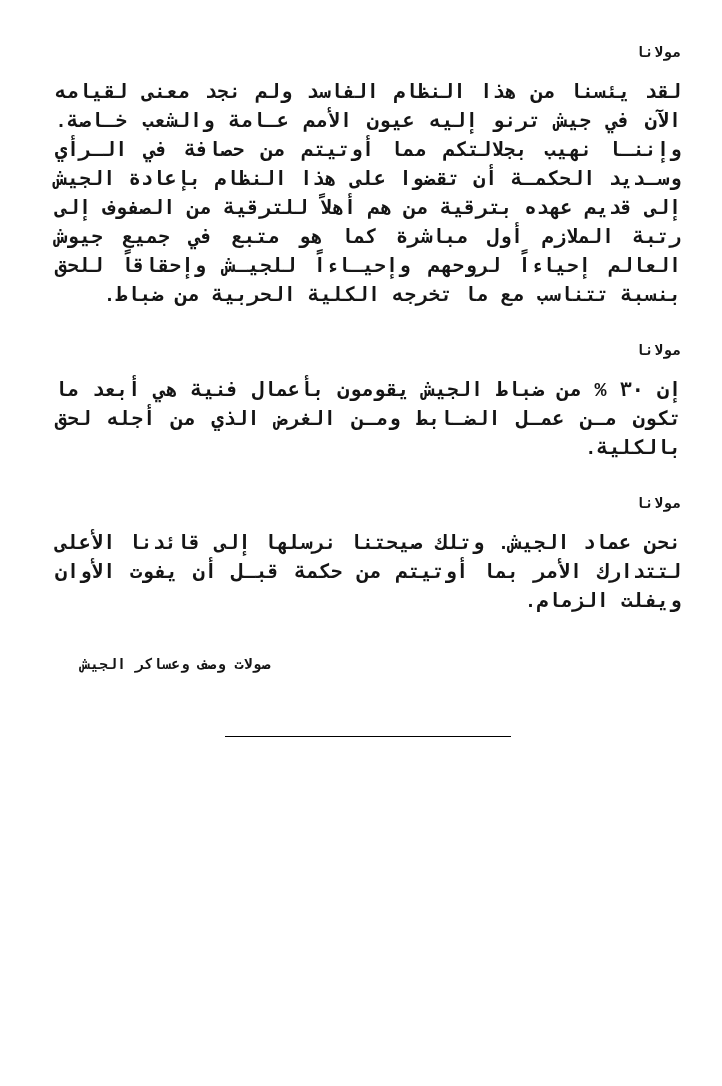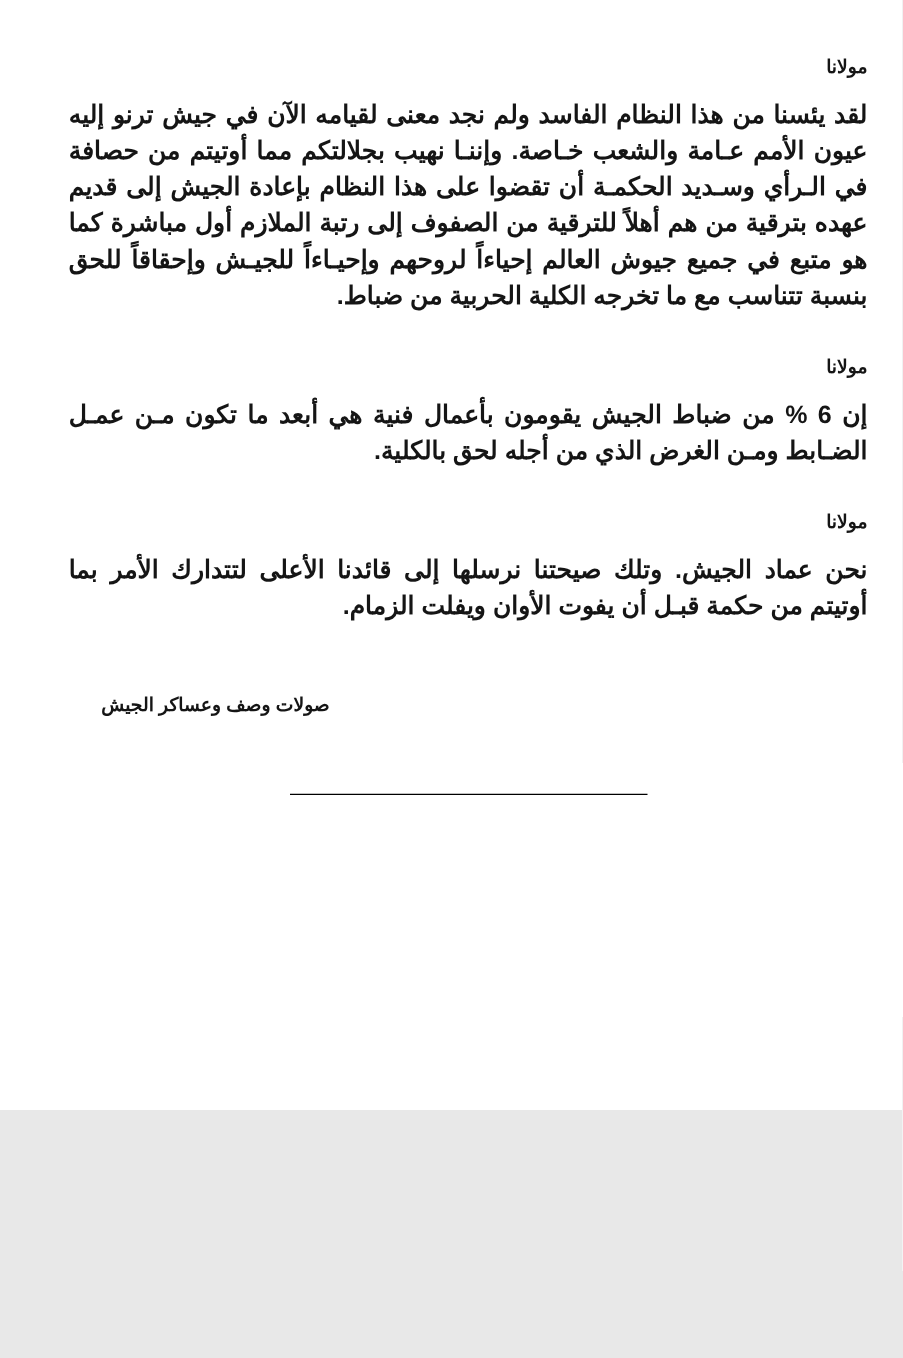--- a/index.html
+++ b/index.html
@@ -3,27 +3,27 @@
 <meta charset="utf-8">
 <style>
   html, body {
     margin: 0;
     padding: 0;
     background: #e8e8e8;
   }
   .page {
     position: relative;
     width: 722px;
-    height: 888px;
+    height: 1086px;
     margin: 0 auto;
     background: #ffffff;
     box-sizing: border-box;
-    padding: 44px 28px 0 55px;
+    padding: 44px 41px 0 55px;
     direction: rtl;
-    font-family: Liberation Sans, sans-serif;
+    font-family: Liberation Mono, monospace;
     font-weight: bold;
     color: #151515;
   }
   .section {
     margin-bottom: 32px;
   }
   .salutation {
     font-size: 15px;
     line-height: 20px;
     margin: 0 0 14px 0;
@@ -31,21 +31,21 @@
   }
   .body-text {
     font-size: 20px;
     line-height: 29px;
     margin: 0;
     text-align: justify;
   }
   .signature {
     font-size: 15px;
     line-height: 20px;
-    margin-top: 55px;
+    margin-top: 40px;
     text-align: left;
     padding-left: 26px;
   }
   .signature-rule {
     width: 286px;
     height: 0;
     border-top: 1.6px solid #000;
     margin: 60px auto 0 auto;
   }
 </style>
@@ -54,21 +54,21 @@
 
 <div class="page">
 
   <div class="section">
     <div class="salutation">مولانا</div>
     <p class="body-text">لقد يئسنا من هذا النظام الفاسد ولم نجد معنى لقيامه الآن في جيش ترنو إليه عيون الأمم عـامة والشعب خـاصة. وإننـا نهيب بجلالتكم مما أوتيتم من حصافة في الـرأي وسـديد الحكمـة أن تقضوا على هذا النظام بإعادة الجيش إلى قديم عهده بترقية من هم أهلاً للترقية من الصفوف إلى رتبة الملازم أول مباشرة كما هو متبع في جميع جيوش العالم إحياءاً لروحهم وإحيـاءاً للجيـش وإحقاقاً للحق بنسبة تتناسب مع ما تخرجه الكلية الحربية من ضباط.</p>
   </div>
 
   <div class="section">
     <div class="salutation">مولانا</div>
-    <p class="body-text">إن 6 % من ضباط الجيش يقومون بأعمال فنية هي أبعد ما تكون مـن عمـل الضـابط ومـن الغرض الذي من أجله لحق بالكلية.</p>
+    <p class="body-text">إن ٣٠ % من ضباط الجيش يقومون بأعمال فنية هي أبعد ما تكون مـن عمـل الضـابط ومـن الغرض الذي من أجله لحق بالكلية.</p>
   </div>
 
   <div class="section">
     <div class="salutation">مولانا</div>
     <p class="body-text">نحن عماد الجيش. وتلك صيحتنا نرسلها إلى قائدنا الأعلى لتتدارك الأمر بما أوتيتم من حكمة قبـل أن يفوت الأوان ويفلت الزمام.</p>
   </div>
 
   <div class="signature">صولات وصف وعساكر الجيش</div>
 
   <div class="signature-rule"></div>

